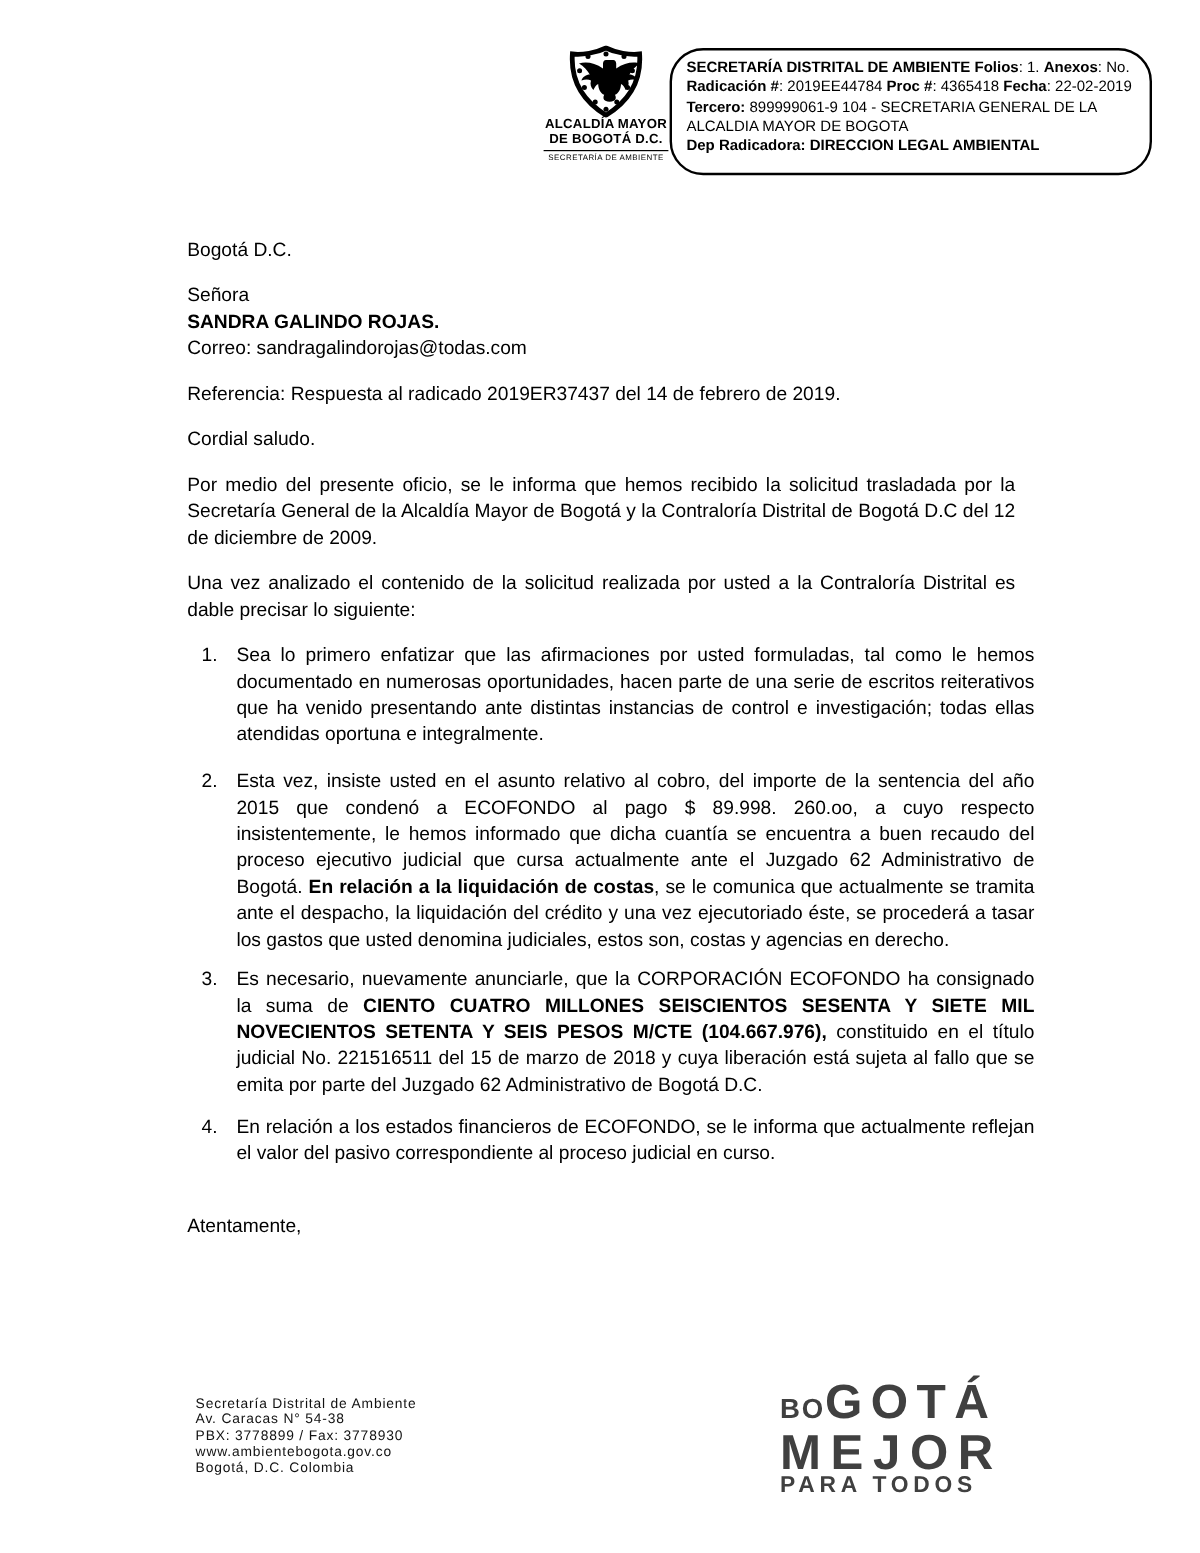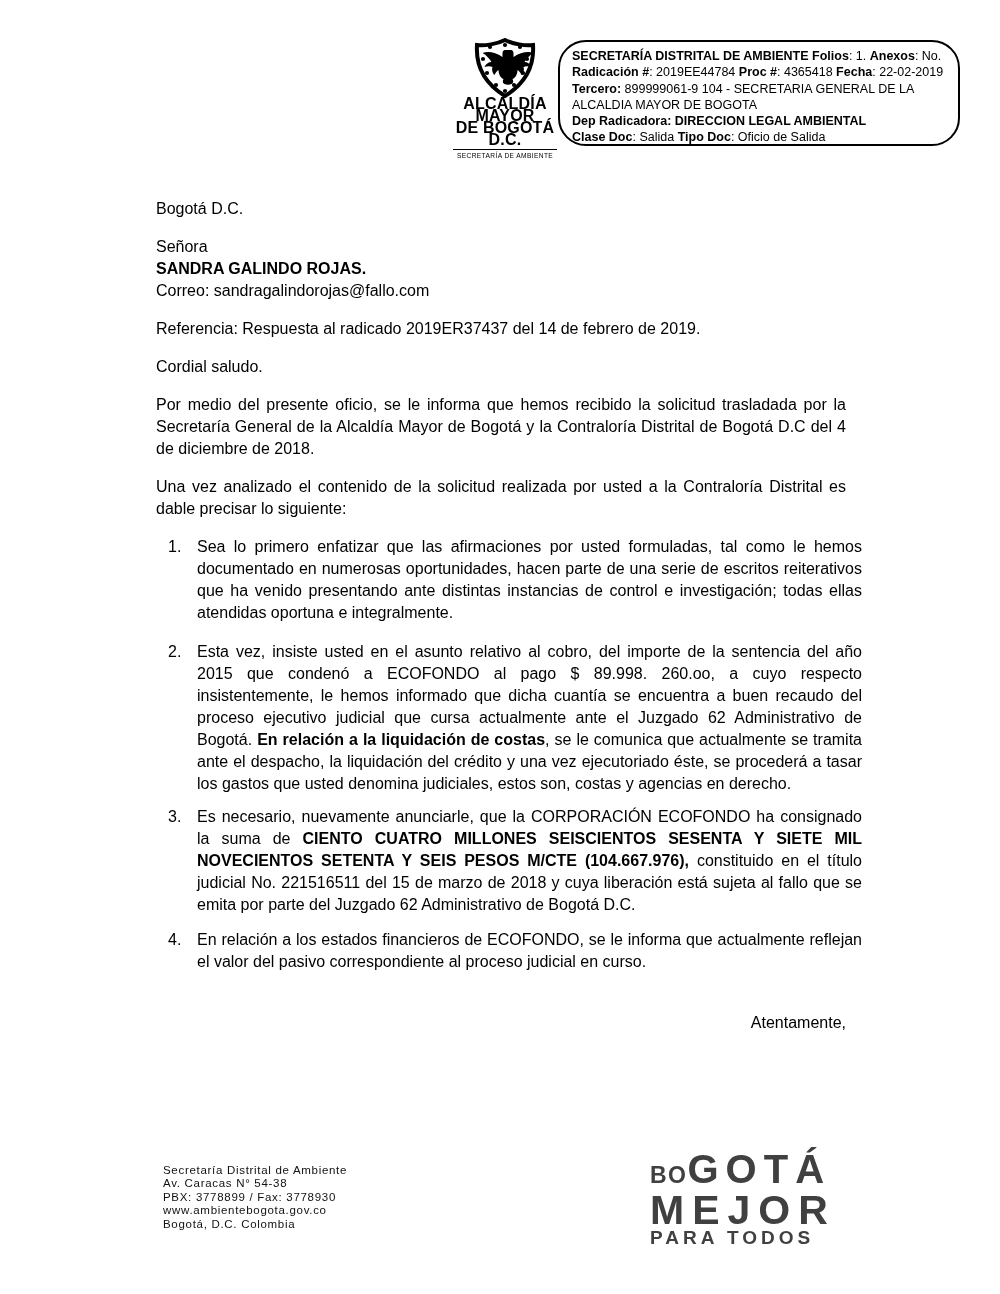--- a/index.html
+++ b/index.html
@@ -11,21 +11,21 @@
     color:#000;
     overflow:hidden;
   }
 
   
   .crest-block {
     position:absolute; left:445px; top:38px; width:120px;
     text-align:center;
   }
   .crest-svg { display:block; margin:0 auto; }
-  .crest-line { font-size:16px; font-weight:bold; line-height:12px; letter-spacing:0.2px; }
+  .crest-line { font-size:11px; font-weight:bold; line-height:12px; letter-spacing:0.2px; }
   .crest-rule { border-top:1.5px solid #000; margin:3px 8px 2px 8px; }
   .crest-sub { font-size:6.6px; letter-spacing:0.4px; line-height:8px; }
 
   .stamp-box {
     position:absolute; left:558px; top:40px; width:376px; height:96px;
     border:2.5px solid #000; border-radius:28px;
     padding:6px 10px 0 12px;
     font-size:12.5px; line-height:16.3px;
   }
   .stamp-line b { font-weight:bold; }
@@ -45,21 +45,21 @@
   .p6 { margin-bottom:16px; }
   .letter-list { margin:0; padding:0; }
   .li {
     position:relative; padding-left:57px; text-align:justify;
   }
   .li .num { position:absolute; left:28px; top:0; }
   .li:nth-child(1) { margin-bottom:17px; }
   .li:nth-child(2) { margin-bottom:11px; }
   .li:nth-child(3) { margin-bottom:13px; }
   .li:nth-child(4) { margin-bottom:0; }
-  .closing { margin-top:39px !important;text-align:right; }
+  .closing { margin-top:39px !important; }
   b, strong { font-weight:bold; }
 
   
   .contact-block {
     position:absolute; left:163px; top:1164px;
     font-size:11.5px; line-height:13.4px; letter-spacing:0.7px;
     color:#111;
   }
   .brand-block {
     position:absolute; left:650px; top:1146px;
@@ -97,33 +97,32 @@
     <div class="crest-line">DE BOGOTÁ D.C.</div>
     <div class="crest-rule"></div>
     <div class="crest-sub">SECRETARÍA DE AMBIENTE</div>
   </div>
 
   <div class="stamp-box" id="stamp-box">
       <div class="stamp-line"><b>SECRETARÍA DISTRITAL DE AMBIENTE</b><span>  </span><b>Folios</b><span>: 1.  </span><b>Anexos</b><span>: No.</span></div>
       <div class="stamp-line"><b>Radicación #</b><span>: 2019EE44784   </span><b>Proc #</b><span>: 4365418 </span><b>Fecha</b><span>: 22-02-2019</span></div>
       <div class="stamp-line"><b>Tercero:</b><span> 899999061-9 104 - SECRETARIA GENERAL DE LA ALCALDIA MAYOR DE BOGOTA</span></div>
       <div class="stamp-line"><b>Dep Radicadora: DIRECCION LEGAL AMBIENTAL</b></div>
-      <div class="stamp-line"><b>Clase Doc</b><span>: Salida </span><b>Tipo Doc</b><span>:   Oficio de Salida</span></div>
     </div>
 
   <div class="letter-body">
     <p class="p1">Bogotá D.C.</p>
 
-    <p class="p2"><span>Señora</span><br><strong>SANDRA GALINDO ROJAS.</strong><br><span>Correo: sandragalindorojas@fallo.com</span></p>
+    <p class="p2"><span>Señora</span><br><strong>SANDRA GALINDO ROJAS.</strong><br><span>Correo: sandragalindorojas@todas.com</span></p>
 
     <p class="p3">Referencia: Respuesta al radicado 2019ER37437 del 14 de febrero de 2019.</p>
 
     <p class="p4">Cordial saludo.</p>
 
-    <p class="p5 p-just">Por medio del presente oficio, se le informa que hemos recibido la solicitud trasladada por la Secretaría General de la Alcaldía Mayor de Bogotá y la Contraloría Distrital de Bogotá D.C del 4 de diciembre de 2018.</p>
+    <p class="p5 p-just">Por medio del presente oficio, se le informa que hemos recibido la solicitud trasladada por la Secretaría General de la Alcaldía Mayor de Bogotá y la Contraloría Distrital de Bogotá D.C del 12 de diciembre de 2009.</p>
 
     <p class="p6 p-just">Una vez analizado el contenido de la solicitud realizada por usted a la Contraloría Distrital es dable precisar lo siguiente:</p>
 
     <div class="letter-list" id="letter-list">
         <div class="li"><span class="num">1.</span><span>Sea lo primero enfatizar que las afirmaciones por usted formuladas, tal como le hemos documentado en numerosas oportunidades, hacen parte de una serie de escritos reiterativos que ha venido presentando ante distintas instancias de control e investigación; todas ellas atendidas oportuna e integralmente.</span></div>
         <div class="li"><span class="num">2.</span><span>Esta vez, insiste usted en el asunto relativo al cobro, del importe de la sentencia del año 2015 que condenó a ECOFONDO al pago $ 89.998. 260.oo, a cuyo respecto insistentemente, le hemos informado que dicha cuantía se encuentra a buen recaudo del proceso ejecutivo judicial que cursa actualmente ante el Juzgado 62 Administrativo de Bogotá. </span><b>En relación a la liquidación de costas</b><span>, se le comunica que actualmente se tramita ante el despacho, la liquidación del crédito y una vez ejecutoriado éste, se procederá a tasar los gastos que usted denomina judiciales, estos son, costas y agencias en derecho.</span></div>
         <div class="li"><span class="num">3.</span><span>Es necesario, nuevamente anunciarle, que la CORPORACIÓN ECOFONDO ha consignado la suma de </span><b>CIENTO CUATRO MILLONES SEISCIENTOS SESENTA Y SIETE MIL NOVECIENTOS SETENTA Y SEIS PESOS M/CTE (104.667.976),</b><span> constituido en el título judicial No. 221516511 del 15 de marzo de 2018 y cuya liberación está sujeta al fallo que se emita por parte del Juzgado 62 Administrativo de Bogotá D.C.</span></div>
         <div class="li"><span class="num">4.</span><span>En relación a los estados financieros de ECOFONDO, se le informa que actualmente reflejan el valor del pasivo correspondiente al proceso judicial en curso.</span></div>
       </div>
 

